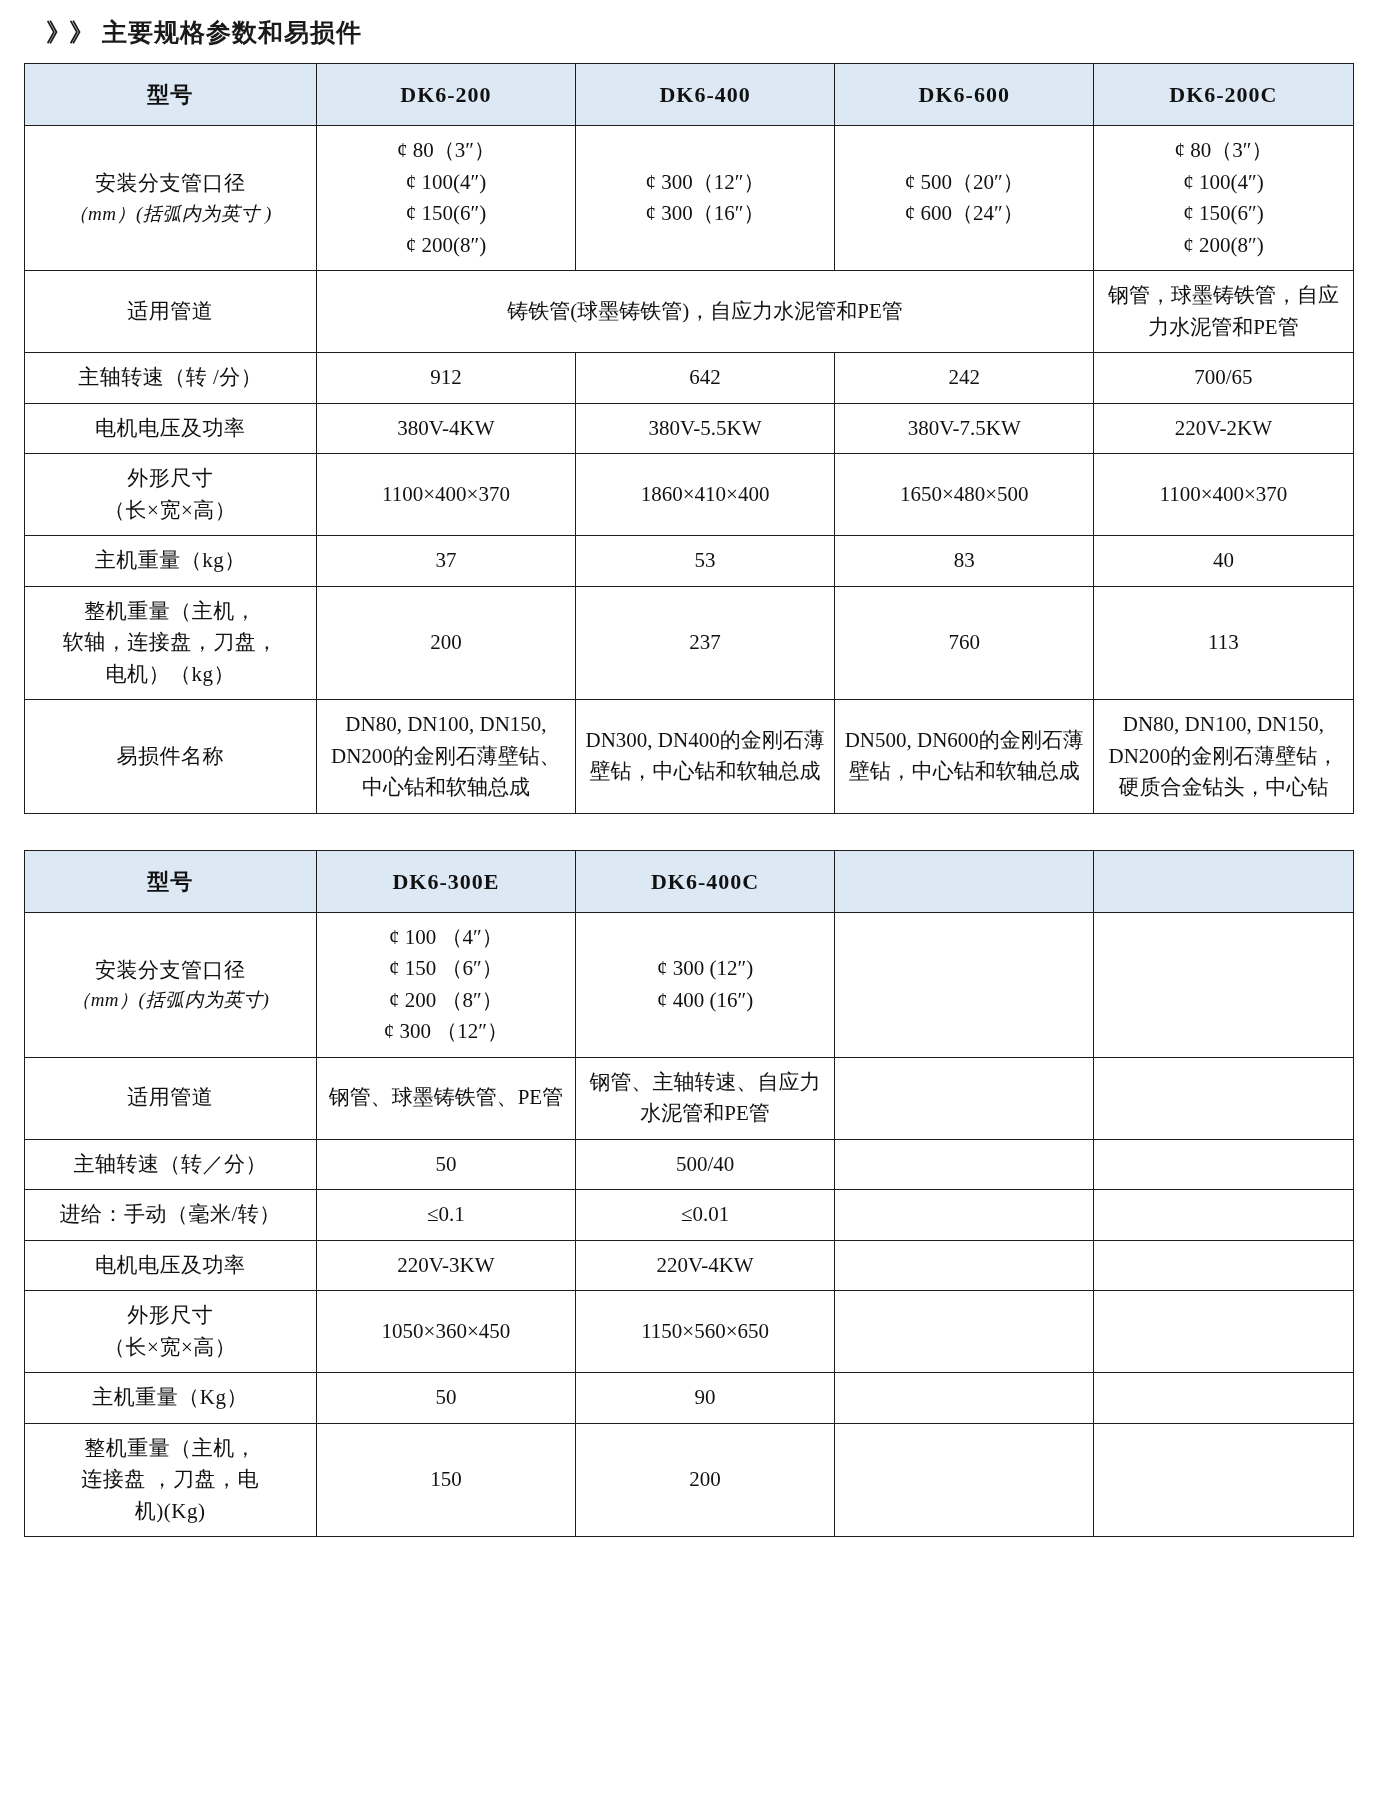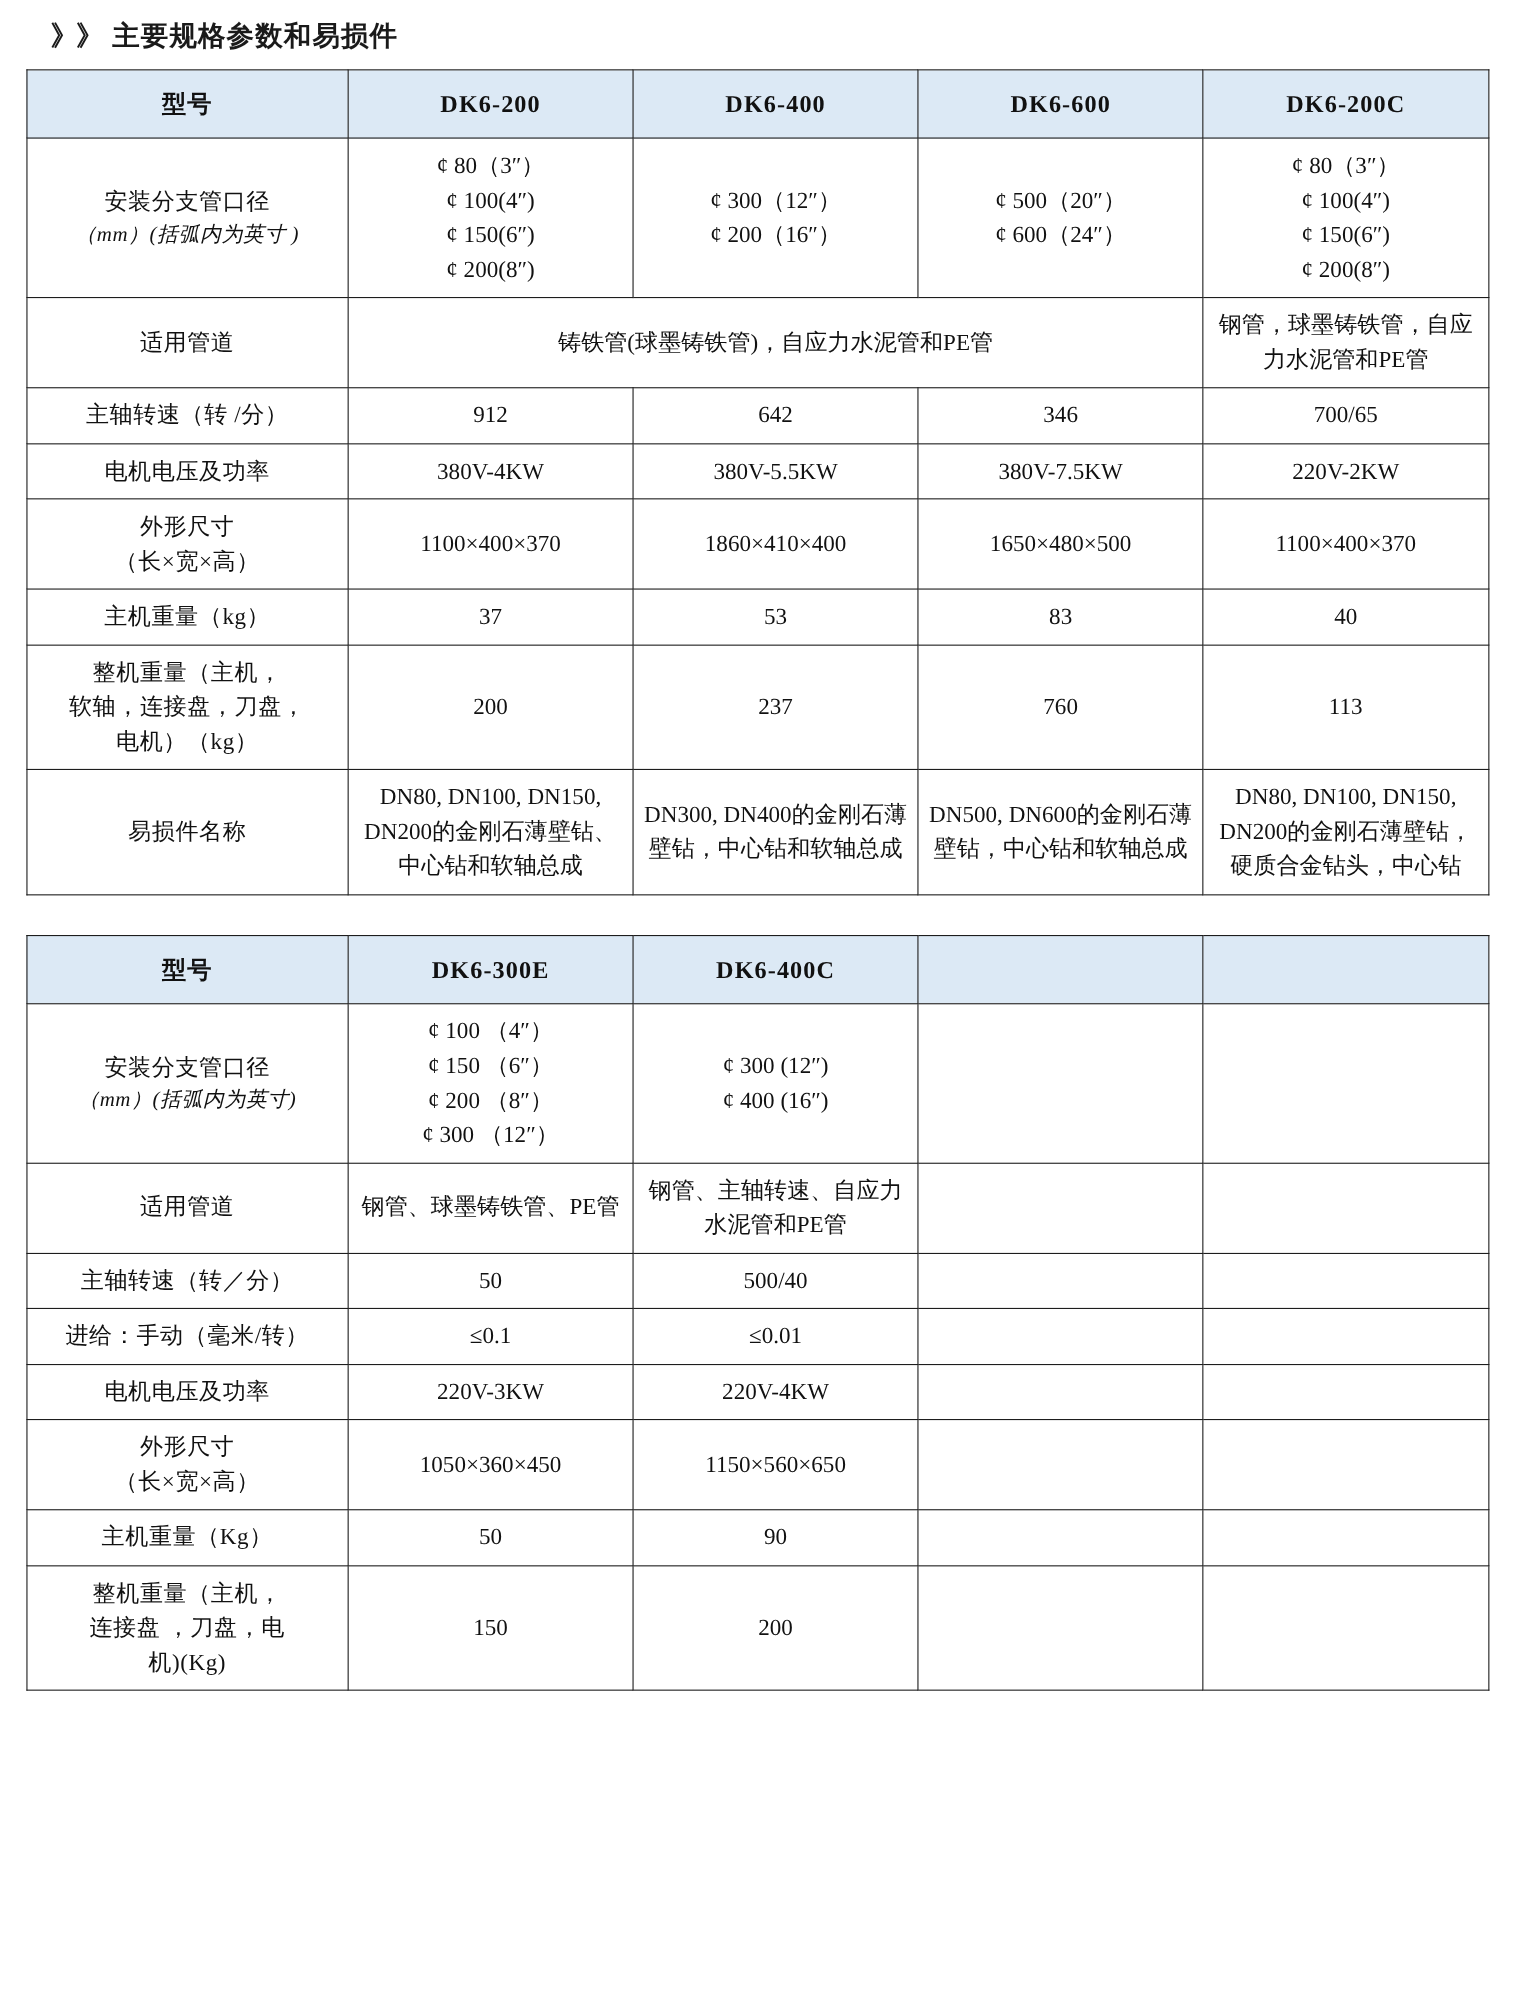--- a/index.html
+++ b/index.html
@@ -117,21 +117,21 @@
           <div class="small-note">（mm）(括弧内为英寸 )</div>
         </td>
         <td class="multi">
           <div>¢ 80（3″）</div>
             <div>¢ 100(4″)</div>
             <div>¢ 150(6″)</div>
             <div>¢ 200(8″)</div>
         </td>
         <td class="multi">
           <div>¢ 300（12″）</div>
-            <div>¢ 200（16″）</div>
+            <div>¢ 300（16″）</div>
         </td>
         <td class="multi">
           <div>¢ 500（20″）</div>
             <div>¢ 600（24″）</div>
         </td>
         <td class="multi">
           <div>¢ 80（3″）</div>
             <div>¢ 100(4″)</div>
             <div>¢ 150(6″)</div>
             <div>¢ 200(8″)</div>
@@ -141,21 +141,21 @@
       <tr>
         <td class="label-cell">适用管道</td>
         <td colspan="3">铸铁管(球墨铸铁管)，自应力水泥管和PE管</td>
         <td class="wear-cell">钢管，球墨铸铁管，自应力水泥管和PE管</td>
       </tr>
 
       <tr>
         <td class="label-cell">主轴转速（转 /分）</td>
         <td>912</td>
         <td>642</td>
-        <td>346</td>
+        <td>242</td>
         <td>700/65</td>
       </tr>
 
 
       <tr>
         <td class="label-cell">电机电压及功率</td>
         <td>380V-4KW</td>
         <td>380V-5.5KW</td>
         <td>380V-7.5KW</td>
         <td>220V-2KW</td>

